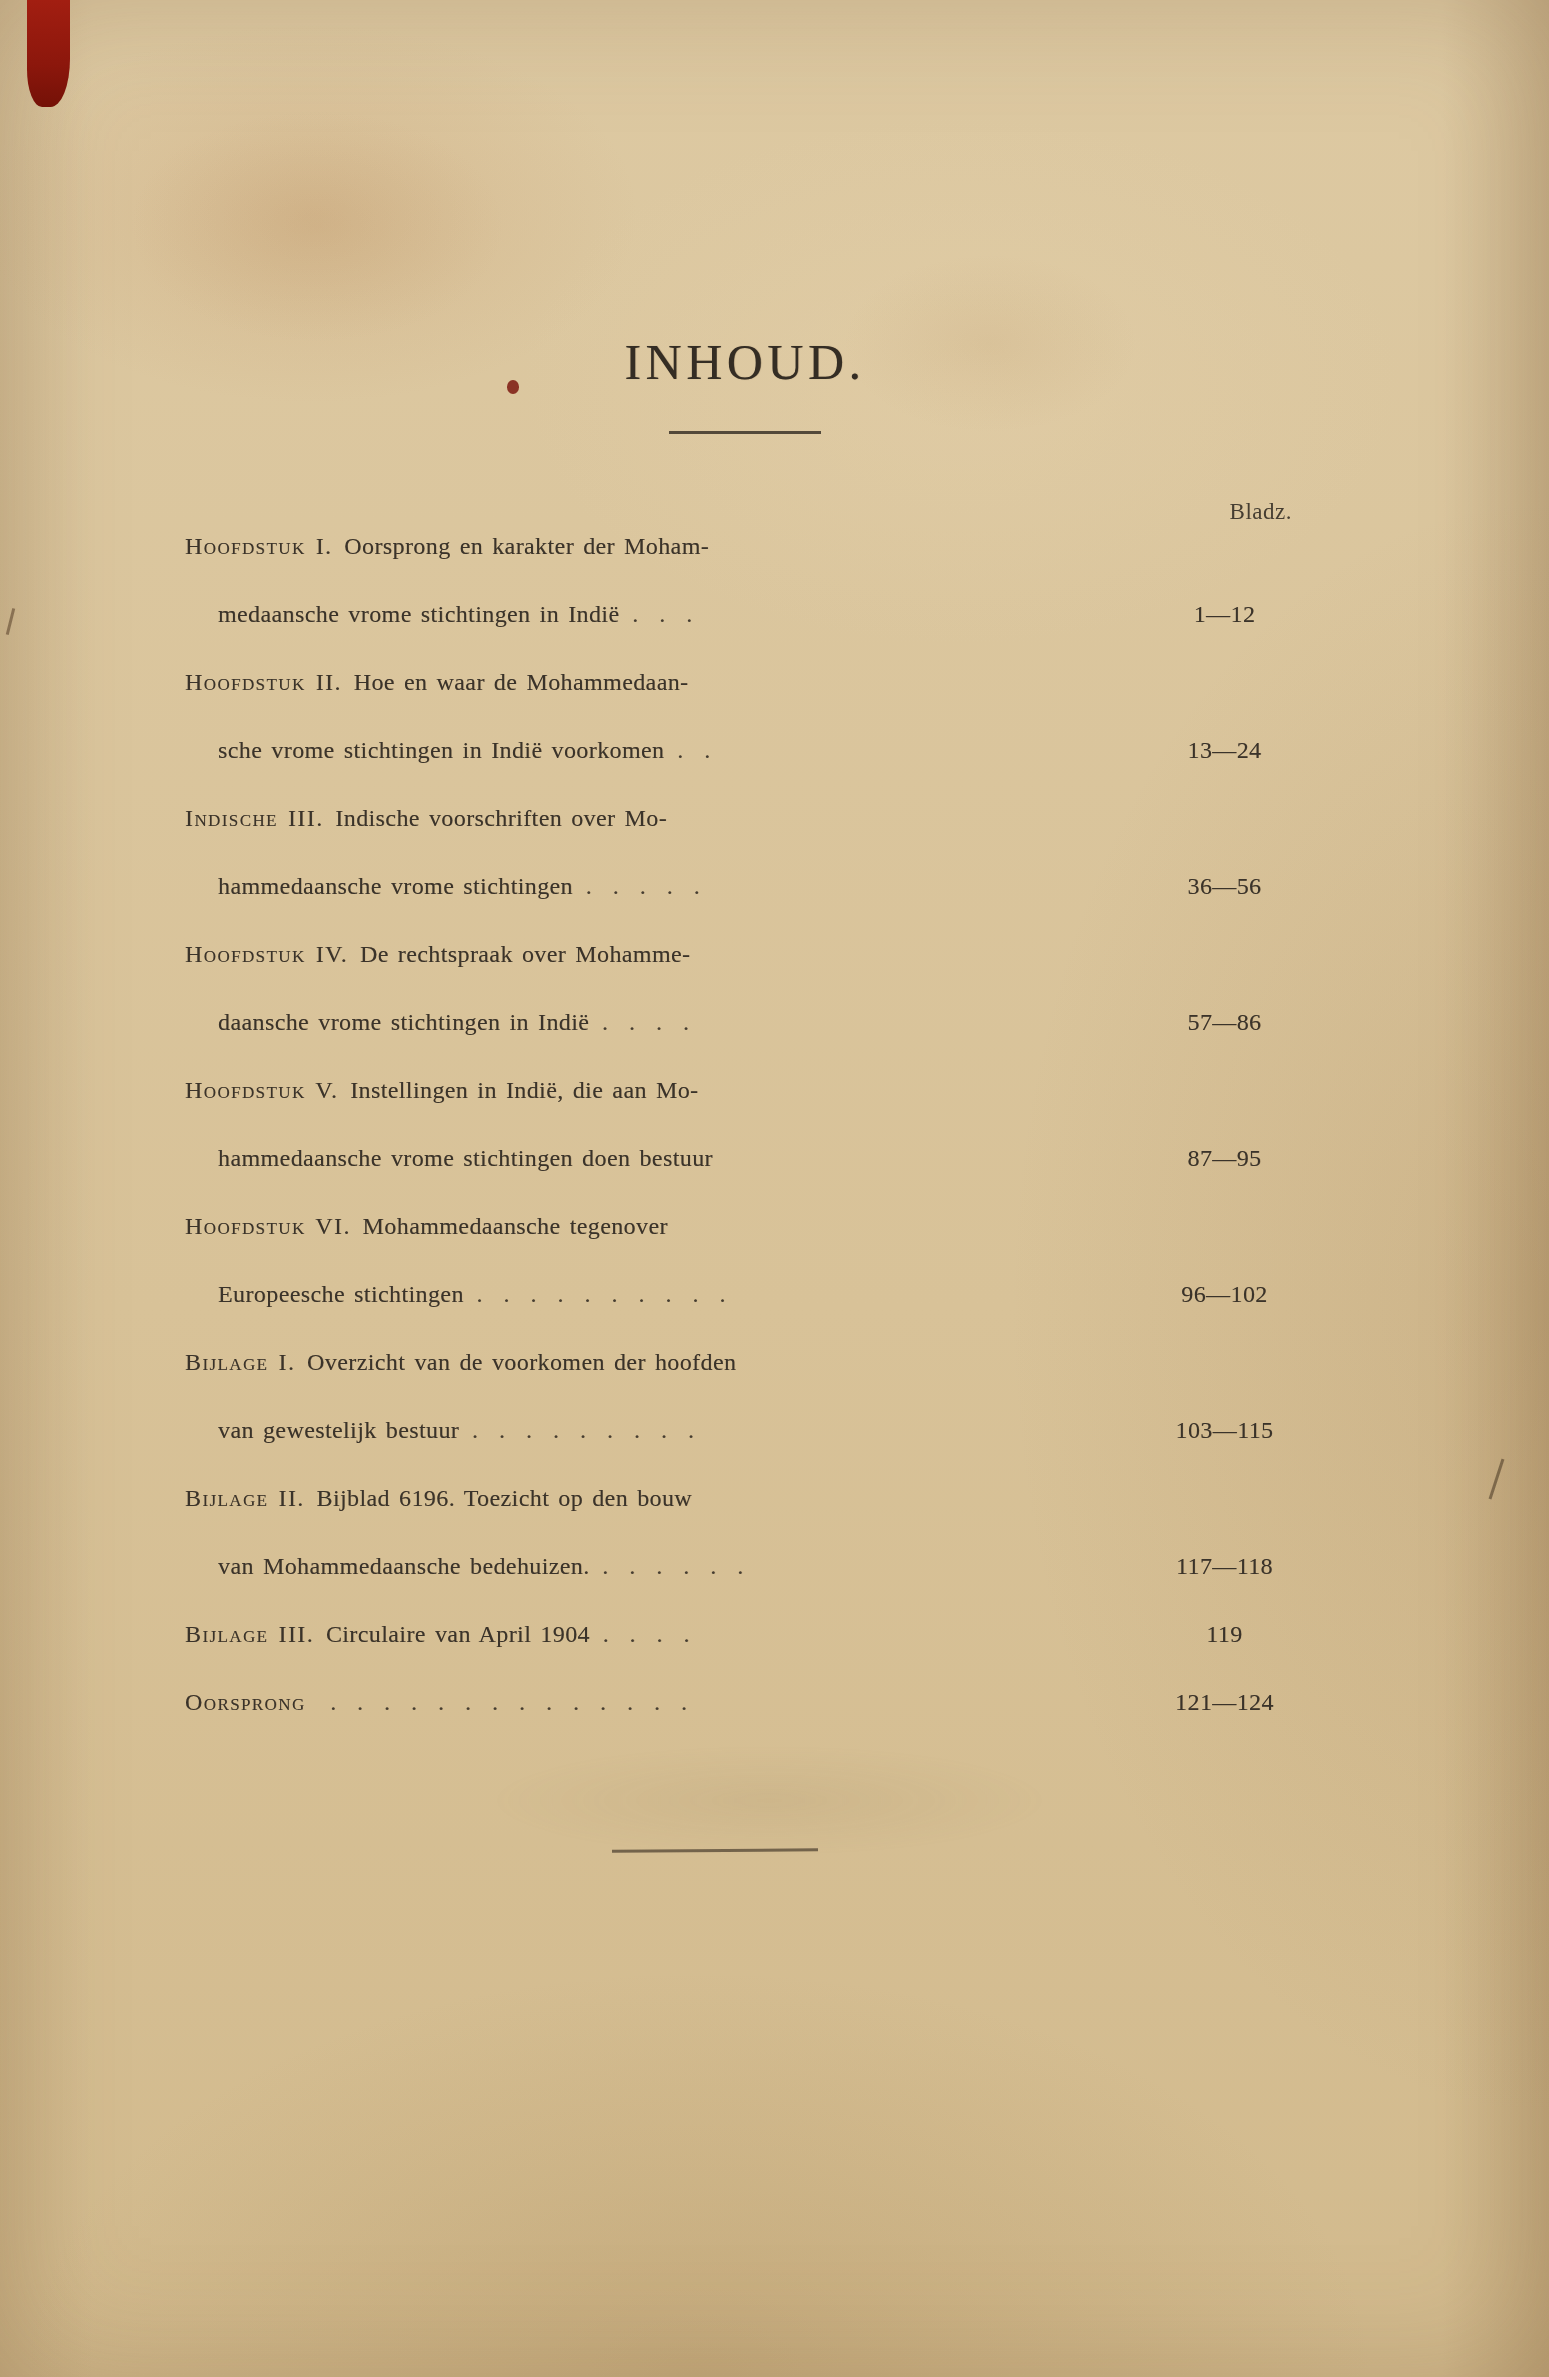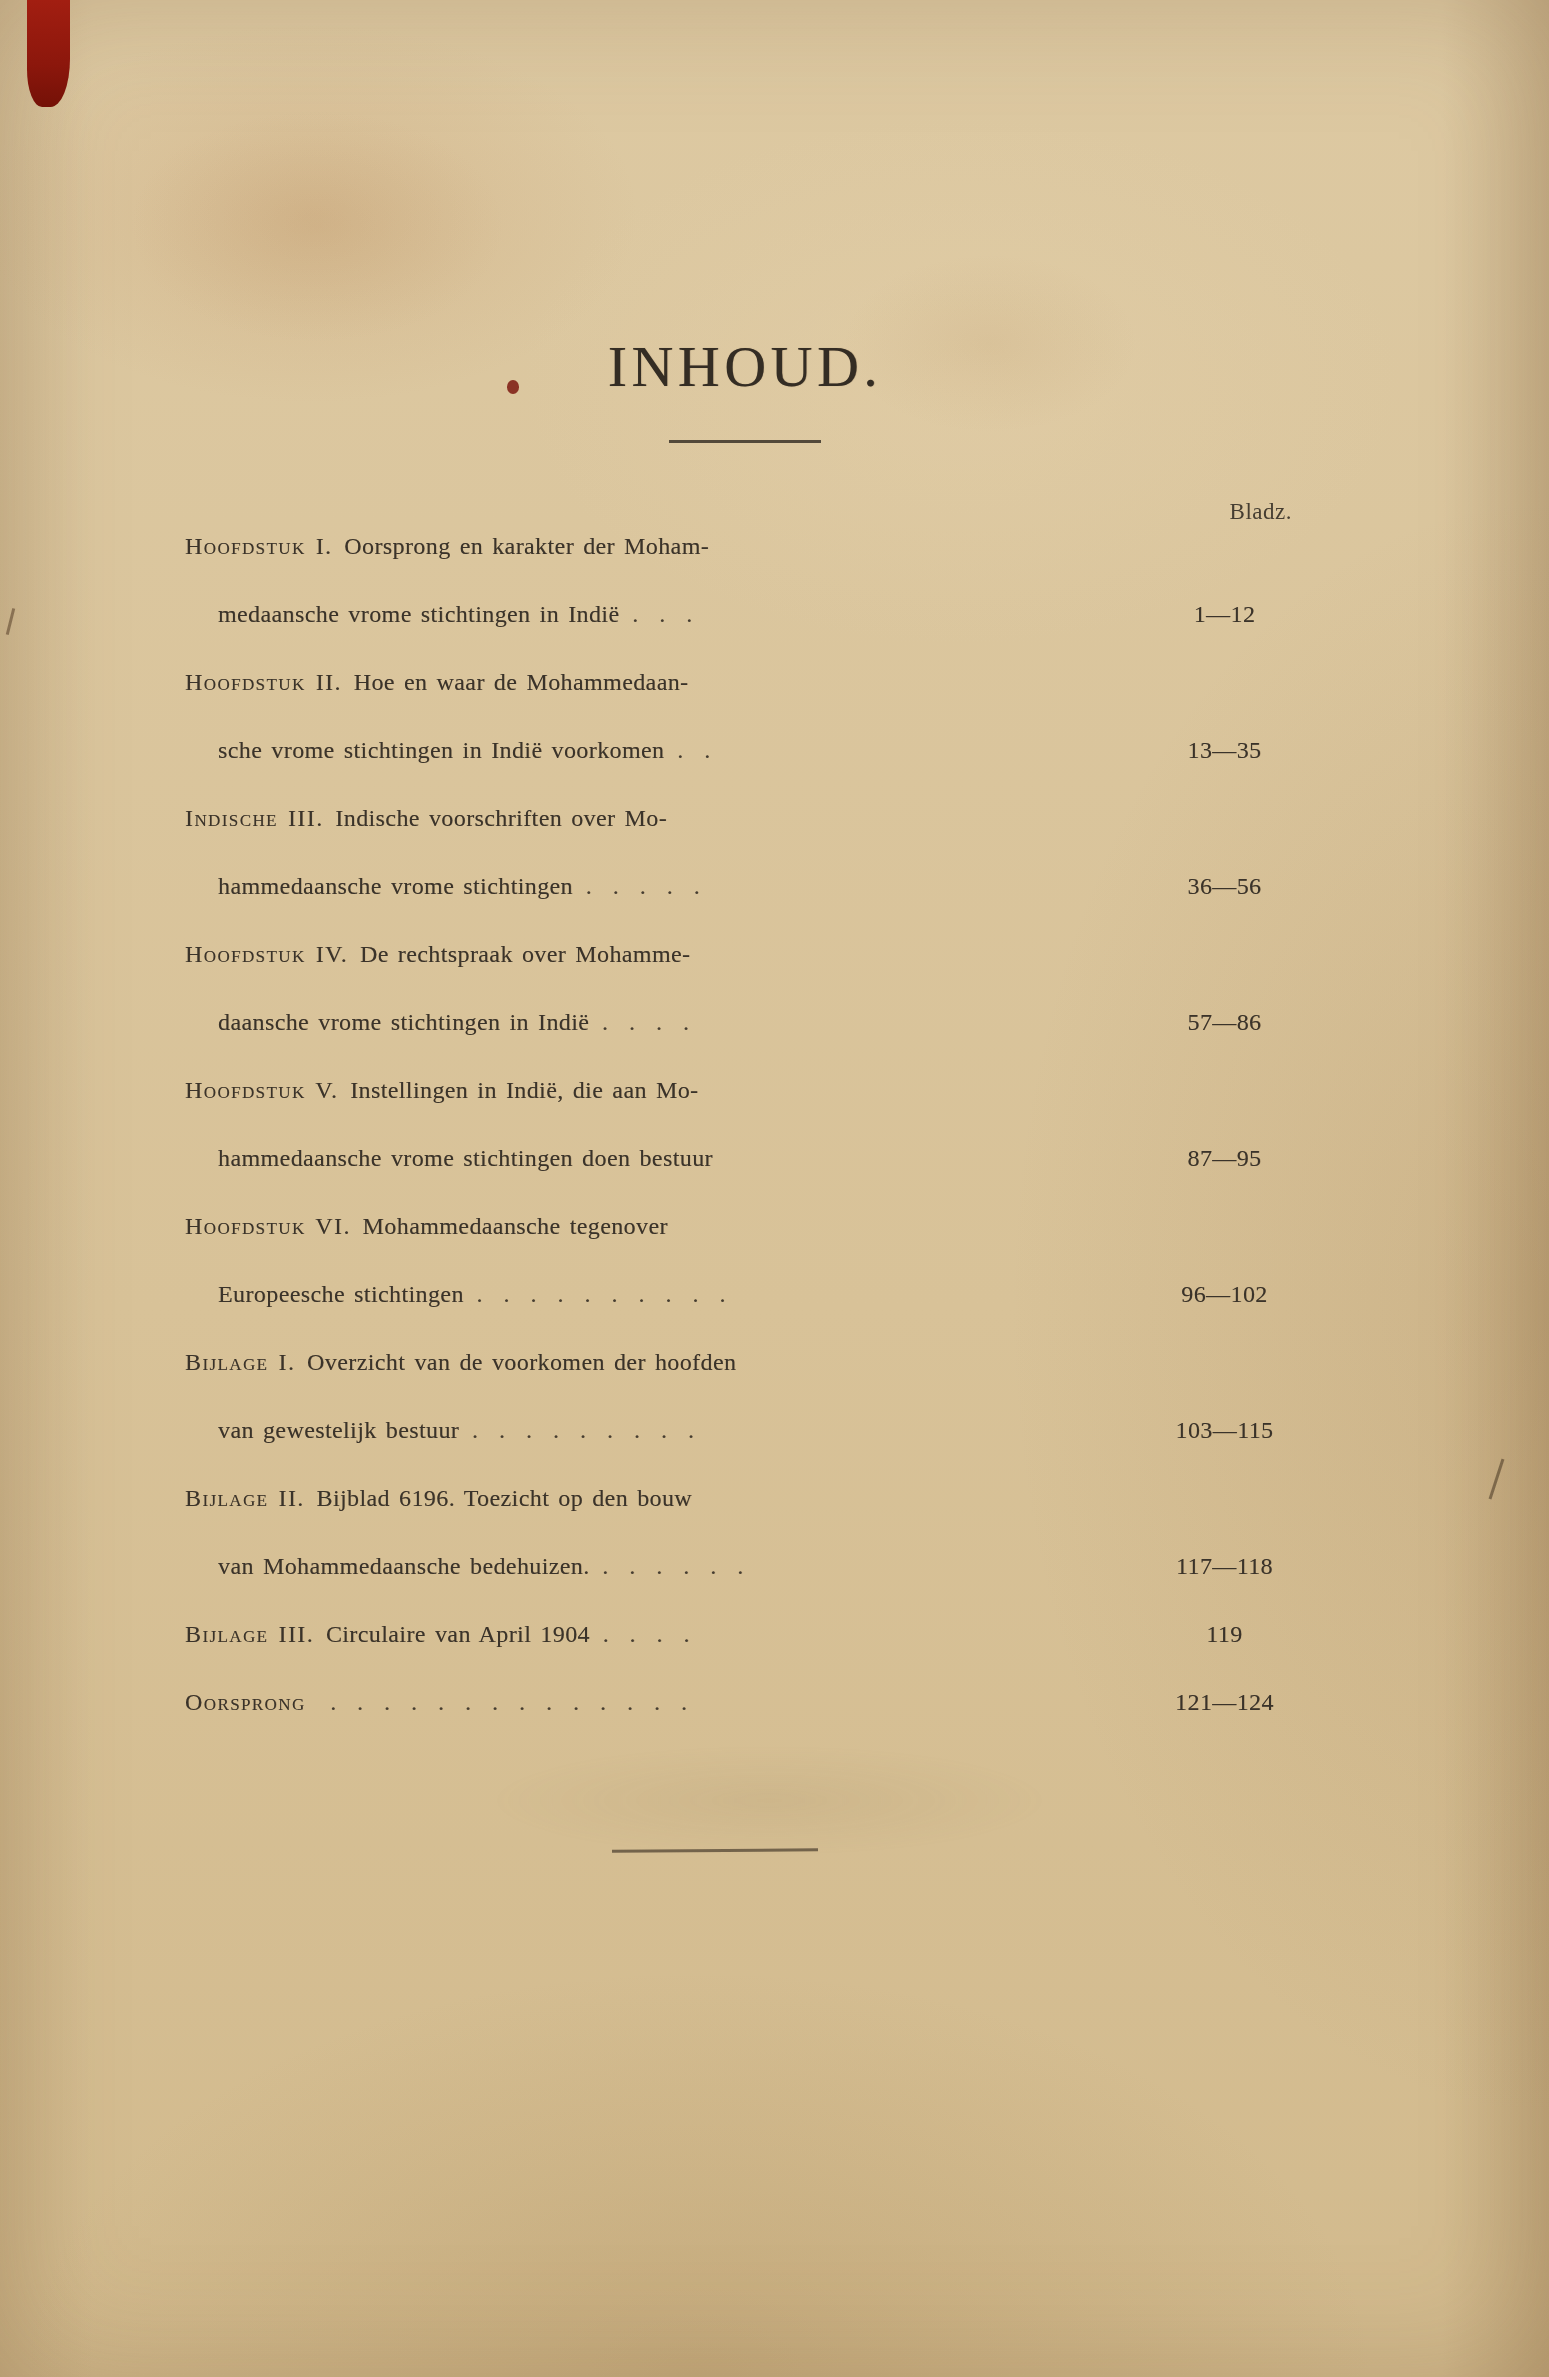--- a/index.html
+++ b/index.html
@@ -30,21 +30,21 @@
   .stain.s1{left:127px;top:109px;width:380px;height:235px;background:radial-gradient(ellipse, rgba(170,125,75,0.14), rgba(170,125,75,0) 70%);}
   .stain.s2{left:841px;top:253px;width:299px;height:181px;background:radial-gradient(ellipse, rgba(165,120,70,0.10), rgba(165,120,70,0) 70%);}
   .stain.s3{left:489px;top:1746px;width:561px;height:109px;background:radial-gradient(ellipse, rgba(140,115,75,0.10), rgba(140,115,75,0) 70%);filter:blur(2.7px);}
   .red-dot{position:absolute;left:507px;top:380px;width:11.8px;height:13.6px;border-radius:50%;
     background:#7d1a10;opacity:0.85;filter:blur(0.7px);}
   .edge-mark-left{position:absolute;left:9px;top:608px;width:2.7px;height:27px;background:rgba(85,62,38,0.55);transform:rotate(14deg);filter:blur(0.5px);}
   .edge-mark-right{position:absolute;left:1495px;top:1458px;width:2.7px;height:42px;background:rgba(70,52,32,0.55);transform:rotate(18deg);filter:blur(0.5px);}
 
   .title-wrap{position:absolute;left:185px;top:333px;width:1120px;text-align:center;}
   .title{
-    margin:0;font-size:58px;font-weight:400;letter-spacing:4.5px;color:#342d24;
+    margin:0;font-size:50px;font-weight:400;letter-spacing:4.5px;color:#342d24;
     text-shadow:0.4px 0.4px 0.7px rgba(70,50,30,0.45);
   }
   .title-rule{width:152px;height:2.7px;background:#443b2f;margin:40px auto 0;opacity:0.9;}
 
   .bladz{
     position:absolute;top:499px;right:258px;
     font-size:23px;letter-spacing:0.5px;color:#463e32;
   }
 
   .content{position:absolute;left:185px;top:512px;width:1120px;}
@@ -98,21 +98,21 @@
       </div>
     </div>
 
     <div class="entry">
       <div class="line l1">
         <span class="label">Hoofdstuk II.</span><span class="txt">Hoe en waar de Mohammedaan-</span>
       </div>
       <div class="line l2">
         <span class="txt">sche vrome stichtingen in Indië voorkomen</span>
         <span class="dots">. .</span>
-        <span class="pg">13—35</span>
+        <span class="pg">13—24</span>
       </div>
     </div>
 
     <div class="entry">
       <div class="line l1">
         <span class="label">Indische III.</span><span class="txt">Indische voorschriften over Mo-</span>
       </div>
       <div class="line l2">
         <span class="txt">hammedaansche vrome stichtingen</span>
         <span class="dots">. . . . .</span>

